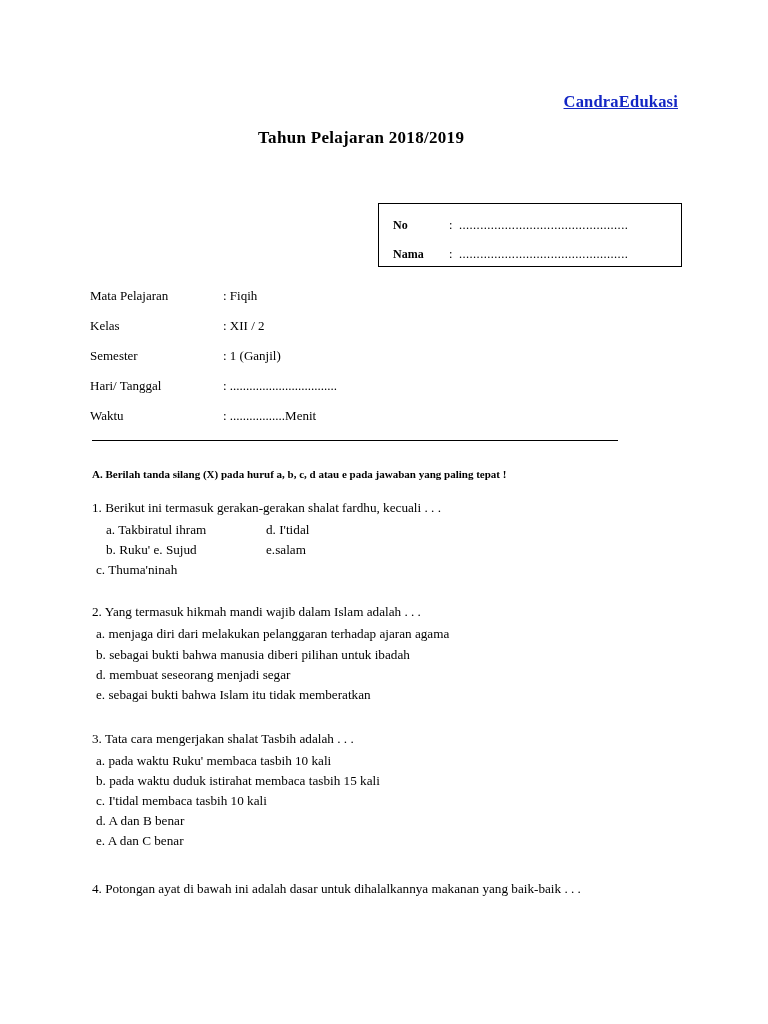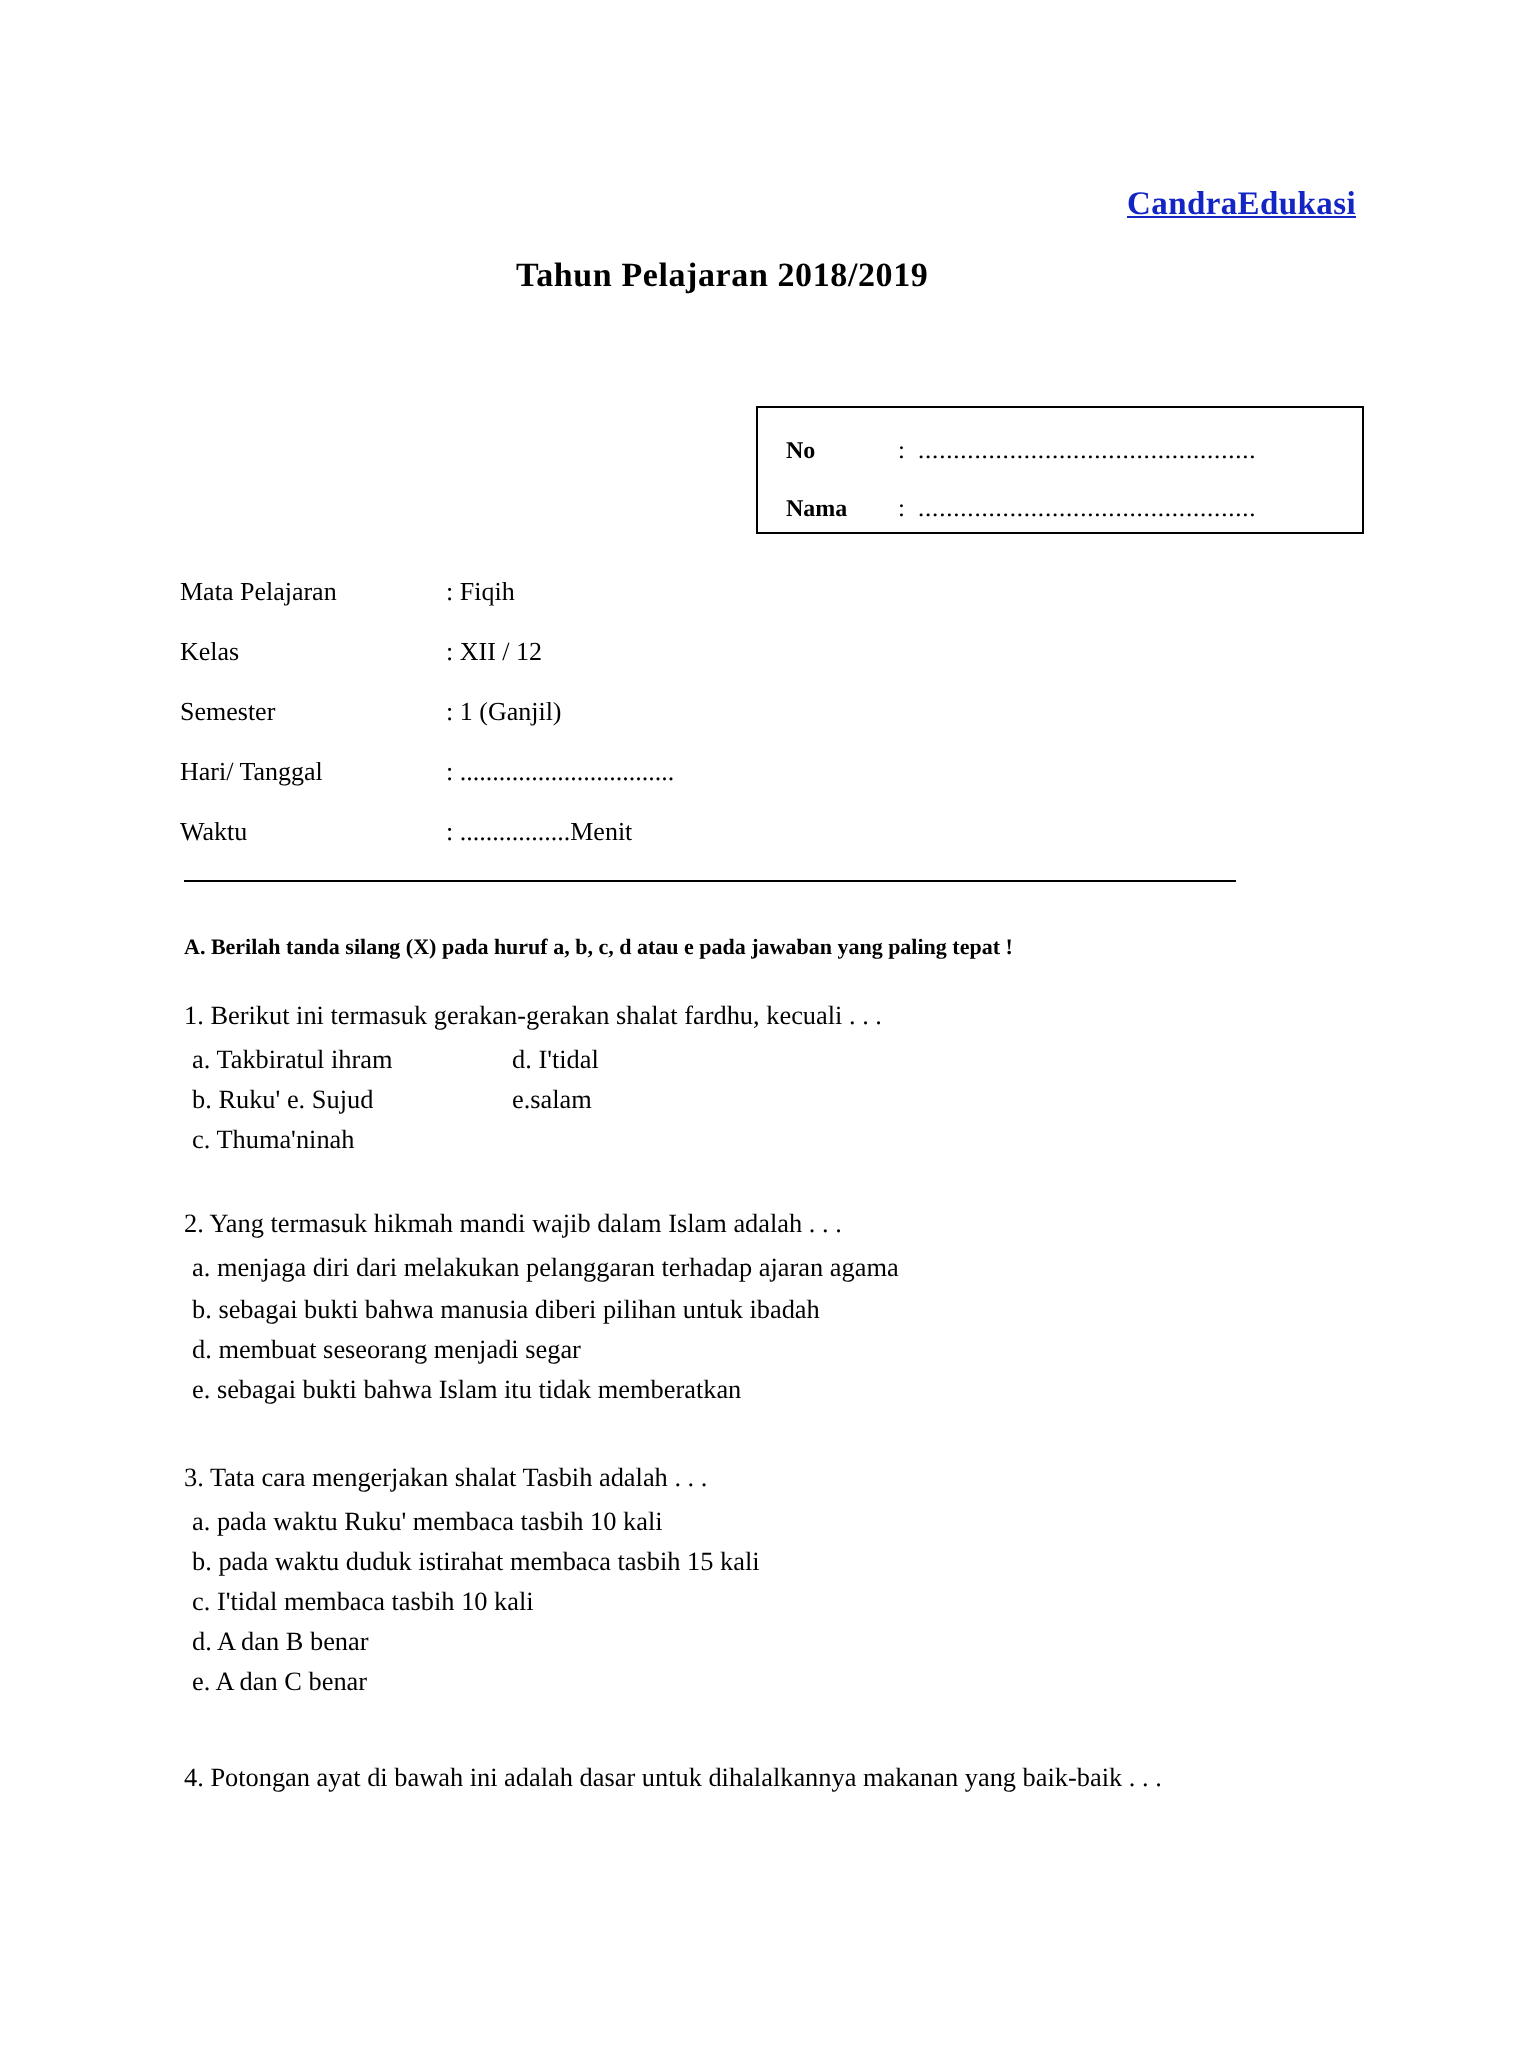--- a/index.html
+++ b/index.html
@@ -123,20 +123,21 @@
     line-height: 1.45;
   }
   .opt {
     font-size: 13.2px;
     line-height: 1.52;
     padding-left: 4px;
     white-space: pre;
   }
   .opt-2col {
     display: flex;
+    margin-left: 10px;
   }
   .opt-2col .c1 { width: 160px; }
 </style>
 </head>
 <body>
 
 <div class="page">
 
   <div class="brand-row">
     <a class="brand-link" href="#">CandraEdukasi</a>
@@ -159,21 +160,21 @@
     </div>
   </div>
 
   <div class="meta-block">
     <div class="meta-row">
       <span class="meta-label">Mata Pelajaran</span>
       <span class="meta-value">: Fiqih</span>
     </div>
     <div class="meta-row">
       <span class="meta-label">Kelas</span>
-      <span class="meta-value">: XII / 12</span>
+      <span class="meta-value">: XII / 2</span>
     </div>
     <div class="meta-row">
       <span class="meta-label">Semester</span>
       <span class="meta-value">: 1 (Ganjil)</span>
     </div>
     <div class="meta-row">
       <span class="meta-label">Hari/ Tanggal</span>
       <span class="meta-value">: .................................</span>
     </div>
     <div class="meta-row">

